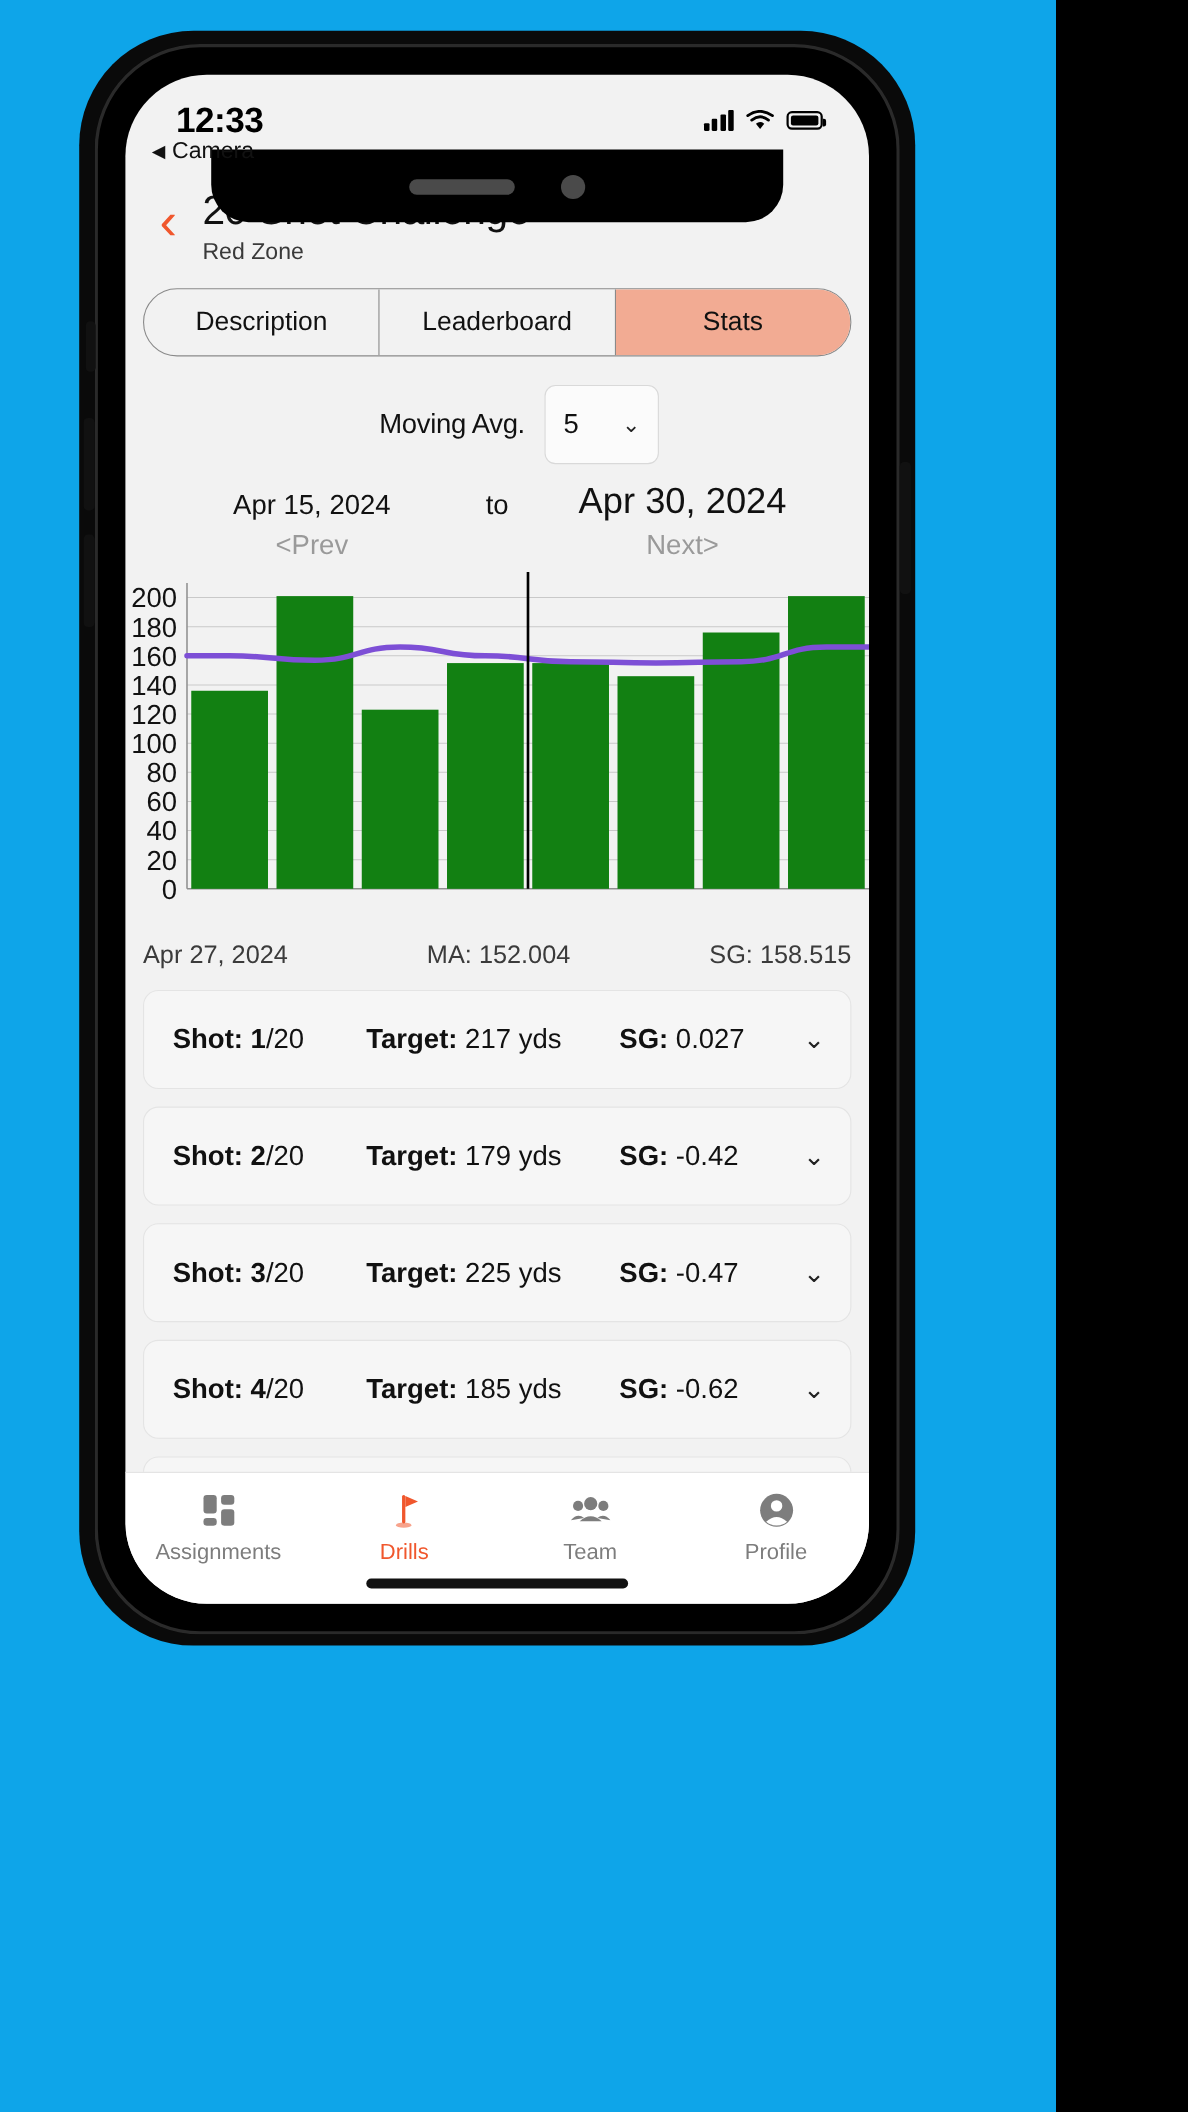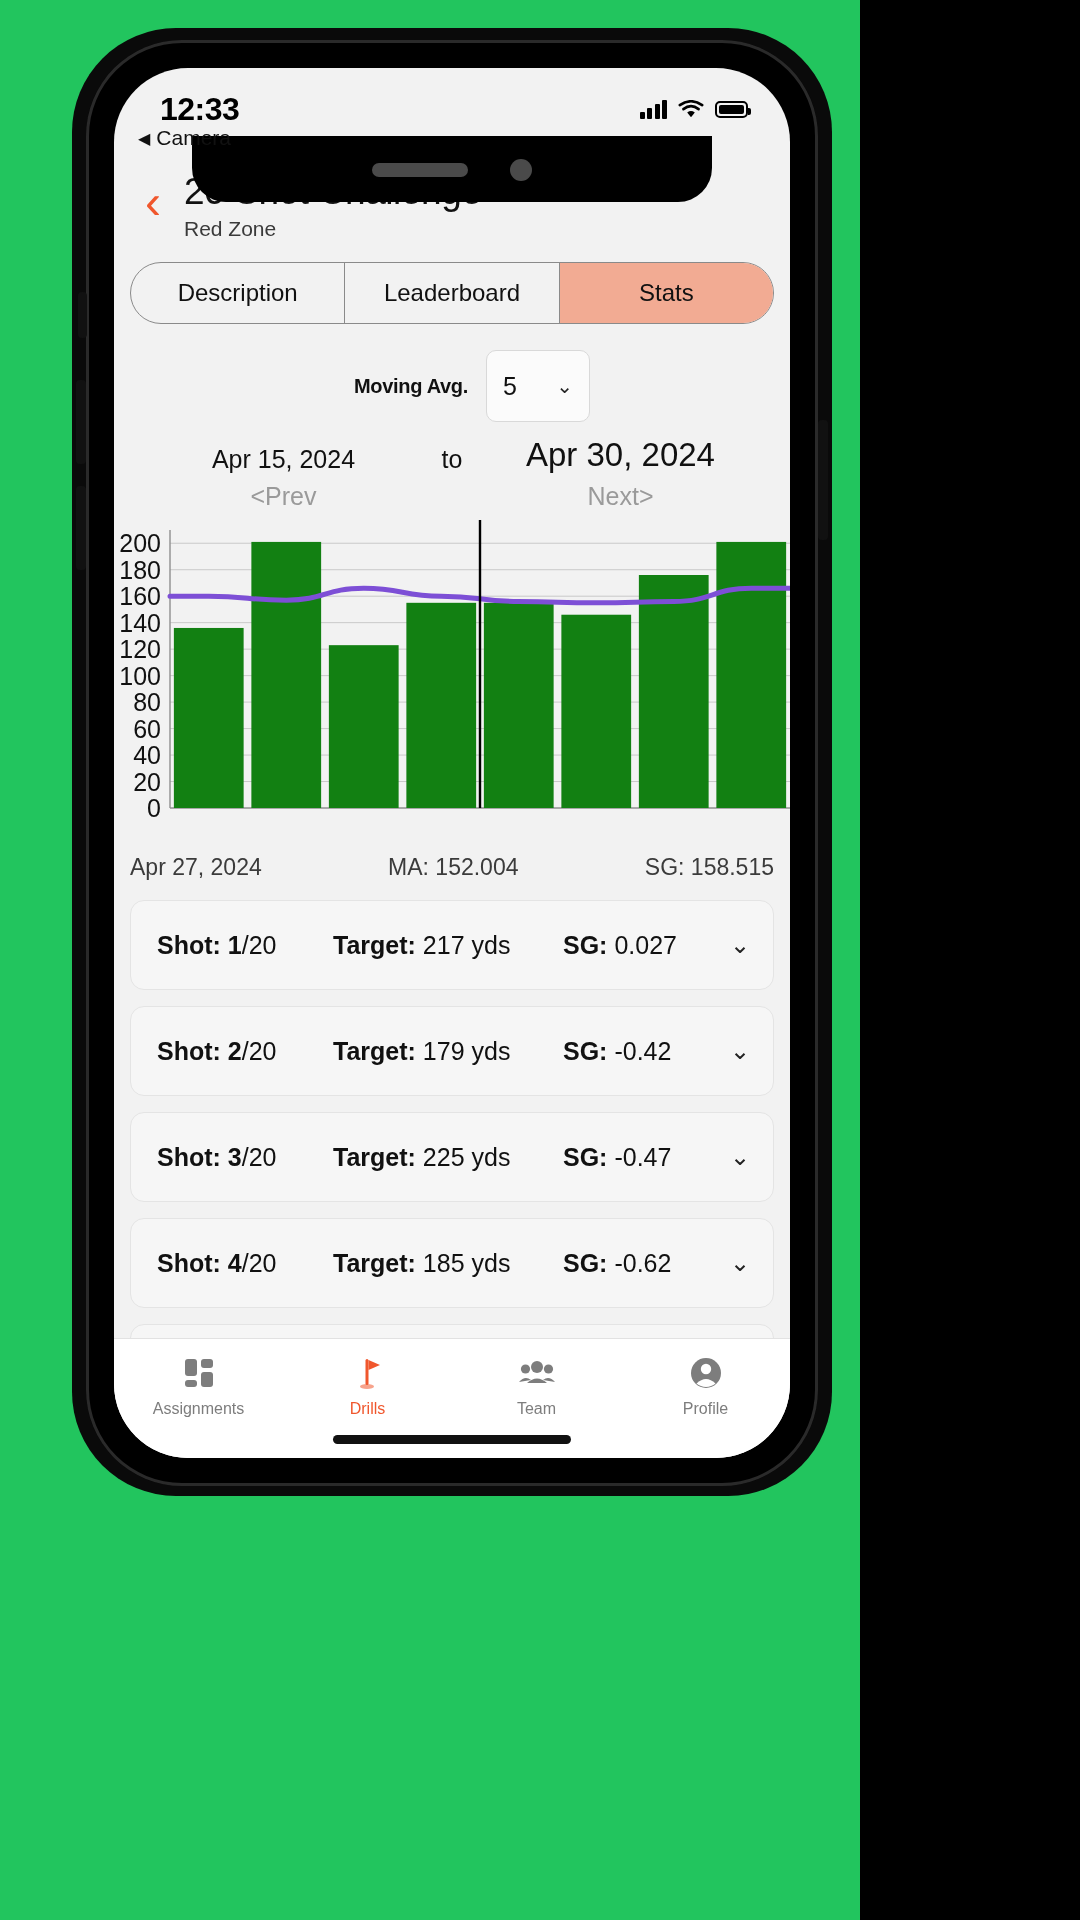--- a/index.html
+++ b/index.html
@@ -1,20 +1,20 @@
 <!DOCTYPE html>
 <html><head>
 <meta charset="utf-8">
 <style>
   * { margin:0; padding:0; box-sizing:border-box; }
   html,body { width:1080px; height:1920px; background:#000; overflow:hidden;
               font-family:"Liberation Sans", sans-serif; }
 
   
-  #stage { position:relative; width:860px; height:1920px; background:#22c55e; }
+  #stage { position:relative; width:960px; height:1920px; background:#0ea5e9; }
 
   .phone-shadow { position:absolute; left:72px; top:28px; width:760px; height:1468px;
                   border-radius:104px; background:#0a0a0a; }
   .phone-outer { position:absolute; left:86px; top:40px; width:732px; height:1446px;
                  border-radius:96px; background:#000;
                  box-shadow:0 0 0 3px #2a2a2a inset; }
   .phone-mid   { position:absolute; left:98px; top:52px; width:708px; height:1422px;
                  border-radius:88px; background:#000; }
   .screen { position:absolute; left:114px; top:68px; width:676px; height:1390px;
             border-radius:74px; background:#f2f2f2; overflow:hidden; }
@@ -71,21 +71,21 @@
              border:1.6px solid #8a8a8a; border-radius:31px; display:flex; overflow:hidden;
              background:#f2f2f2; }
   .seg { flex:1; display:flex; align-items:center; justify-content:center;
          font-size:24px; color:#111; border-right:1.6px solid #8a8a8a; }
   .seg:last-child { border-right:none; }
   .seg.active { background:#f2ab93; }
 
   
   .marow { position:absolute; top:282px; left:0; width:100%;
            display:flex; align-items:center; justify-content:center; gap:18px; }
-  .malabel { font-size:20px; font-weight:700; color:#111; letter-spacing:-0.3px;margin-left:40px; }
+  .malabel { font-size:25px; font-weight:400; color:#111; letter-spacing:-0.3px;margin-left:40px; }
   .maselect { width:104px; height:72px; background:#fbfbfb; border:1.4px solid #d9d9d9;
               border-radius:10px; display:flex; align-items:center;
               justify-content:space-between; padding:0 16px; }
   .maselect .val { font-size:25px; color:#111; }
   .maselect .cv { font-size:20px; color:#222; }
 
   
   .daterow { position:absolute; top:368px; left:0; width:100%;
              display:flex; align-items:flex-end; padding:0 38px; }
   .daterow .d1 { flex:1; text-align:center; font-size:25px; color:#111; }
@@ -116,21 +116,21 @@
   .scell.c1 { width:176px; }
   .scell.c2 { width:230px; }
   .scell.c3 { flex:1; }
   .scaret { width:46px; text-align:center; font-size:24px; color:#222; }
 
   
   .tabbar { position:absolute; bottom:0; left:0; width:676px; height:120px;
             background:#fff; border-top:1px solid #e2e2e2; display:flex;
             align-items:flex-start; padding-top:14px; }
   .tabitem { flex:1; display:flex; flex-direction:column; align-items:center; gap:7px; }
-  .tabitem .lbl { font-size:16px; color:#7d7d7d; }
+  .tabitem .lbl { font-size:20px; color:#7d7d7d; }
   .tabitem.active .lbl { color:#f0572d; }
   .tabicon { width:40px; height:40px; display:flex; align-items:center; justify-content:center; }
   .homebar { position:absolute; bottom:14px; left:50%; transform:translateX(-50%);
              width:238px; height:9px; border-radius:5px; background:#111; }
 </style>
 </head>
 <body>
 
 <div id="stage">
 

